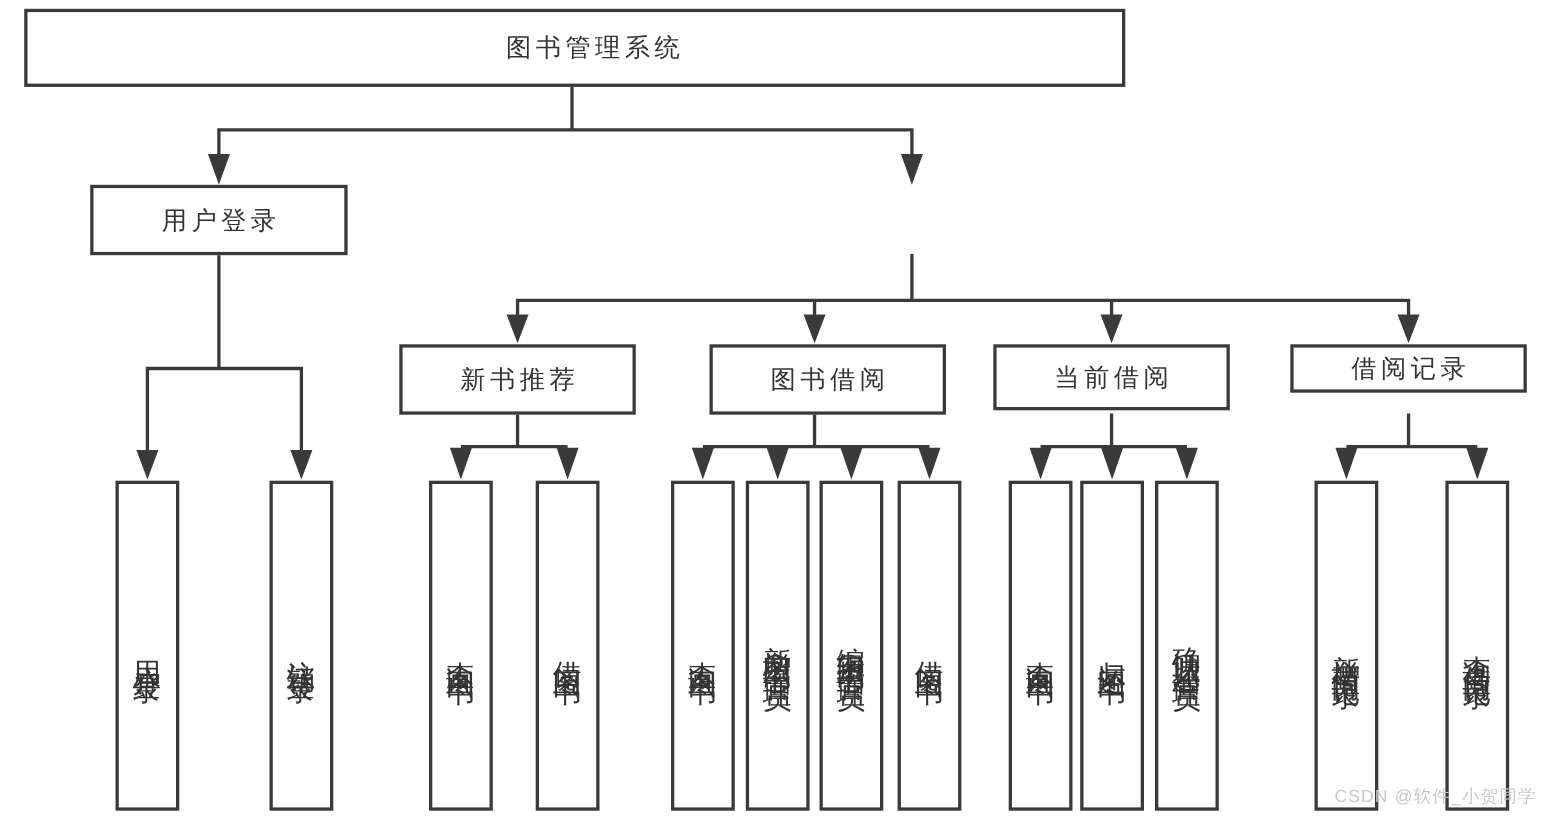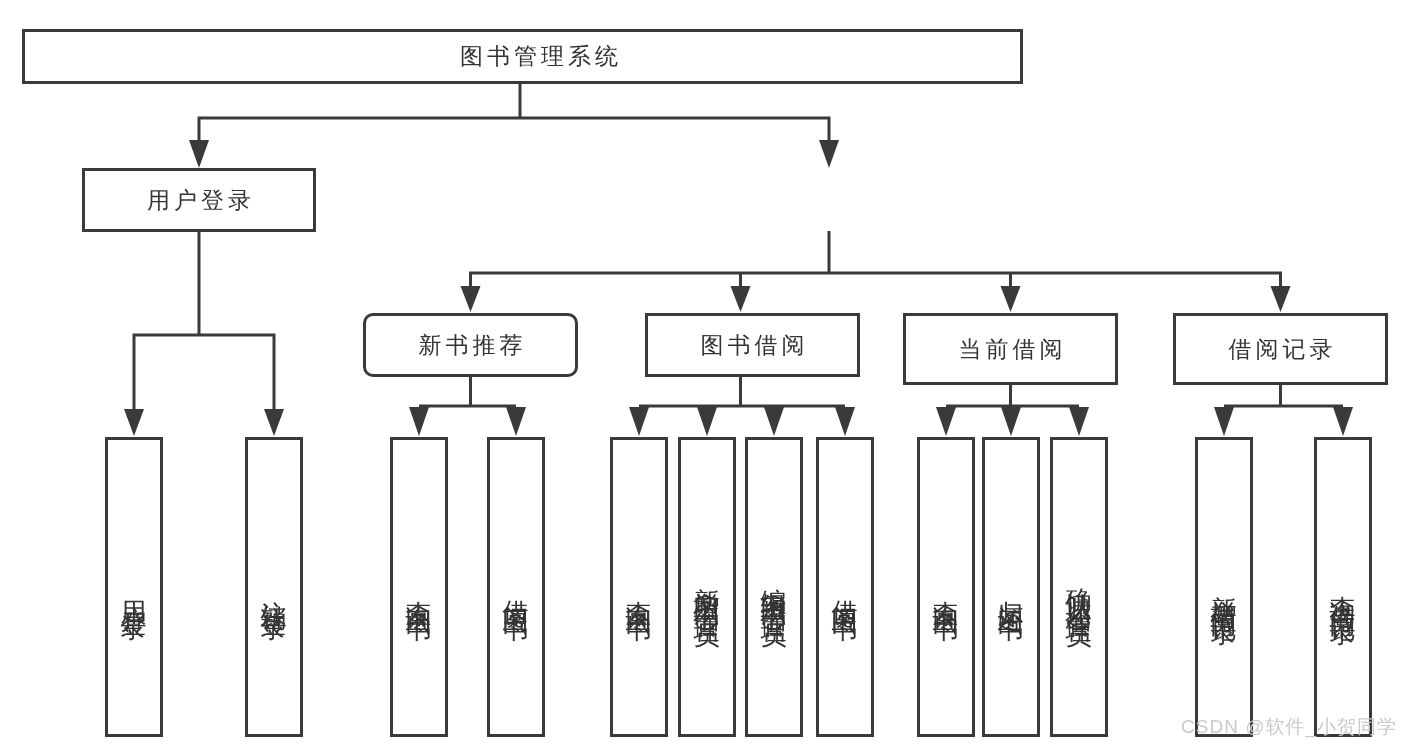--- a/index.html
+++ b/index.html
@@ -22,21 +22,21 @@
     font-size:23px;letter-spacing:4px;margin-inline-end:-4px;white-space:nowrap;
   }
   .leaf .lbl{
     writing-mode:vertical-rl;font-size:26px;letter-spacing:5px;
     margin-inline-end:-5px;line-height:1;
   }
   .connector-svg{position:absolute;left:0;top:0;pointer-events:none;}
   .connector-svg path.ln{stroke:var(--line);stroke-width:3;fill:none;}
   .connector-svg path.ah{stroke:none;fill:var(--line);}
   .watermark{
-    position:absolute;top:714px;right:8px;font-size:19px;letter-spacing:1px;
+    position:absolute;top:714px;right:8px;font-size:16px;letter-spacing:1px;
     color:var(--wm);white-space:nowrap;
   }
 </style>
 </head>
 <body>
 
 <div class="canvas">
 
   <svg class="connector-svg" width="1405" height="747" viewBox="0 0 1405 747">
     <g>
@@ -74,38 +74,38 @@
       <path class="ah" d="M1001,407 L1021,407 L1011,436 Z"></path>
       <path class="ah" d="M1069,407 L1089,407 L1079,436 Z"></path>
     </g>
     <g>
       <path class="ln" d="M1280.5,376 V407.5 M1224,406 H1343"></path>
       <path class="ah" d="M1214,407 L1234,407 L1224,436 Z"></path>
       <path class="ah" d="M1333,407 L1353,407 L1343,436 Z"></path>
     </g>
   </svg>
 
-  <div class="node h-node" style="left:22px;top:29px;width:1001px;height:55px;padding-left:33px;">
+  <div class="node h-node" style="left:22px;top:8px;width:1001px;height:71px;padding-left:33px;">
     <span class="lbl">图书管理系统</span>
   </div>
 
   <div class="node h-node" style="left:82px;top:168px;width:234px;height:64px;">
     <span class="lbl">用户登录</span>
   </div>
 
-  <div class="node h-node" style="left:363px;top:313px;width:215px;height:64px;border-radius:10px;">
+  <div class="node h-node" style="left:363px;top:313px;width:215px;height:64px;">
     <span class="lbl">新书推荐</span>
   </div>
   <div class="node h-node" style="left:633px;top:313px;width:215px;height:64px;margin-left:12px;">
     <span class="lbl">图书借阅</span>
   </div>
-  <div class="node h-node" style="left:903px;top:313px;width:215px;height:72px;">
+  <div class="node h-node" style="left:903px;top:313px;width:215px;height:60px;">
     <span class="lbl">当前借阅</span>
   </div>
-  <div class="node h-node" style="left:1173px;top:313px;width:215px;height:72px;">
+  <div class="node h-node" style="left:1173px;top:313px;width:215px;height:44px;">
     <span class="lbl">借阅记录</span>
   </div>
 
   <div class="node leaf" style="left:105px;top:437px;width:58px;height:300px;">
     <span class="lbl">用户登录</span>
   </div>
   <div class="node leaf" style="left:245px;top:437px;width:58px;height:300px;">
     <span class="lbl">注销登录</span>
   </div>
 

